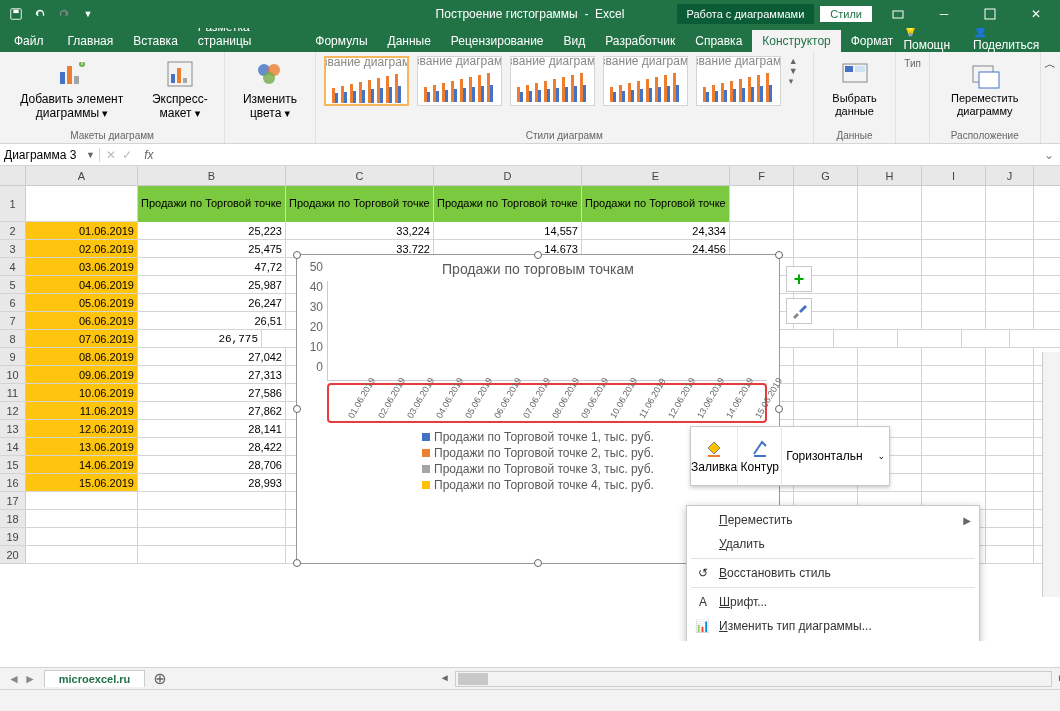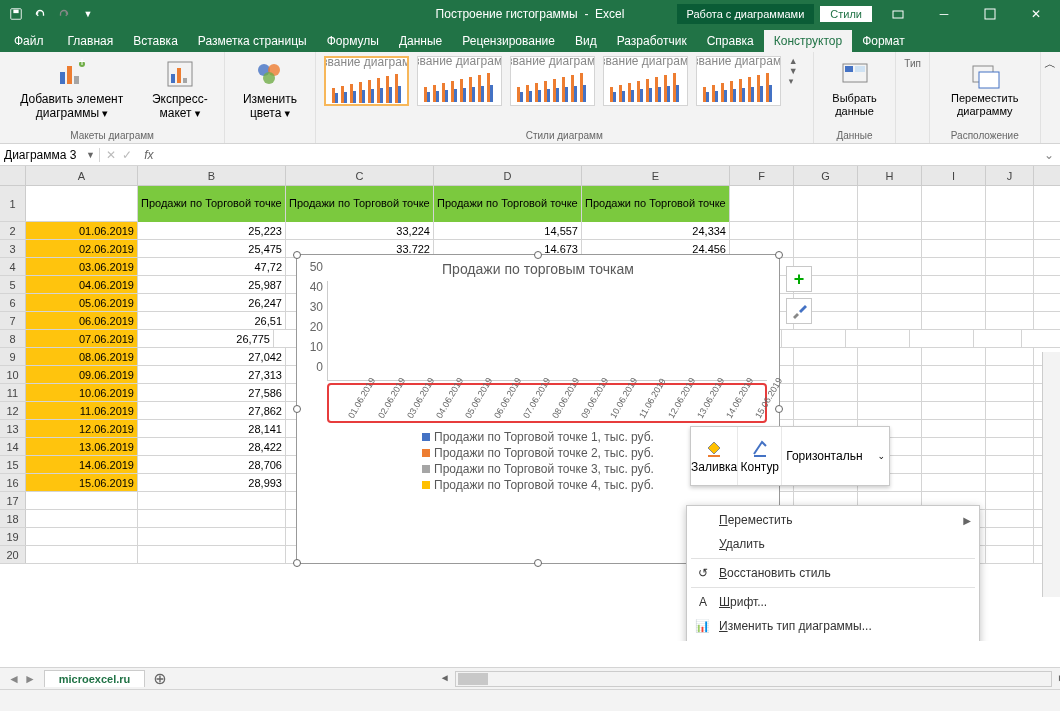--- a/index.html
+++ b/index.html
@@ -155,20 +155,24 @@
     <div class="rtab">Вставка</div>
     <div class="rtab">Разметка страницы</div>
     <div class="rtab">Формулы</div>
     <div class="rtab">Данные</div>
     <div class="rtab">Рецензирование</div>
     <div class="rtab">Вид</div>
     <div class="rtab">Разработчик</div>
     <div class="rtab">Справка</div>
     <div class="rtab active">Конструктор</div>
     <div class="rtab">Формат</div>
+    <div class="ribbon-right">
+      <span>💡 Помощн</span>
+      <span>👤 Поделиться</span>
+    </div>
   </div>
 
 <div class="ribbon-body">
   <div class="ribbon-group">
     <div class="rg-content">
       <div class="ribbon-btn">
         <svg class="ico" viewBox="0 0 32 32">
             <rect x="4" y="14" width="5" height="12" fill="#4472c4"></rect>
             <rect x="11" y="8" width="5" height="18" fill="#ed7d31"></rect>
             <rect x="18" y="18" width="5" height="8" fill="#a5a5a5"></rect>
@@ -450,21 +454,21 @@
         <div class="cell num-cell" style="width: 148px;"></div>
         <div class="cell" style="width: 64px;"></div>
         <div class="cell" style="width: 64px;"></div>
         <div class="cell" style="width: 64px;"></div>
         <div class="cell" style="width: 64px;"></div>
         <div class="cell" style="width: 48px;"></div>
       </div>
       <div class="row">
         <div class="rowh">8</div>
         <div class="cell date-cell" style="width: 112px;">07.06.2019</div>
-        <div class="cell num-cell" style="width: 136px;">26,775</div>
+        <div class="cell num-cell" style="width: 124px; font-family: Liberation Mono, monospace;">26,775</div>
         <div class="cell num-cell" style="width: 148px;"></div>
         <div class="cell num-cell" style="width: 148px;"></div>
         <div class="cell num-cell" style="width: 148px;"></div>
         <div class="cell" style="width: 64px;"></div>
         <div class="cell" style="width: 64px;"></div>
         <div class="cell" style="width: 64px;"></div>
         <div class="cell" style="width: 64px;"></div>
         <div class="cell" style="width: 48px;"></div>
       </div>
       <div class="row">

